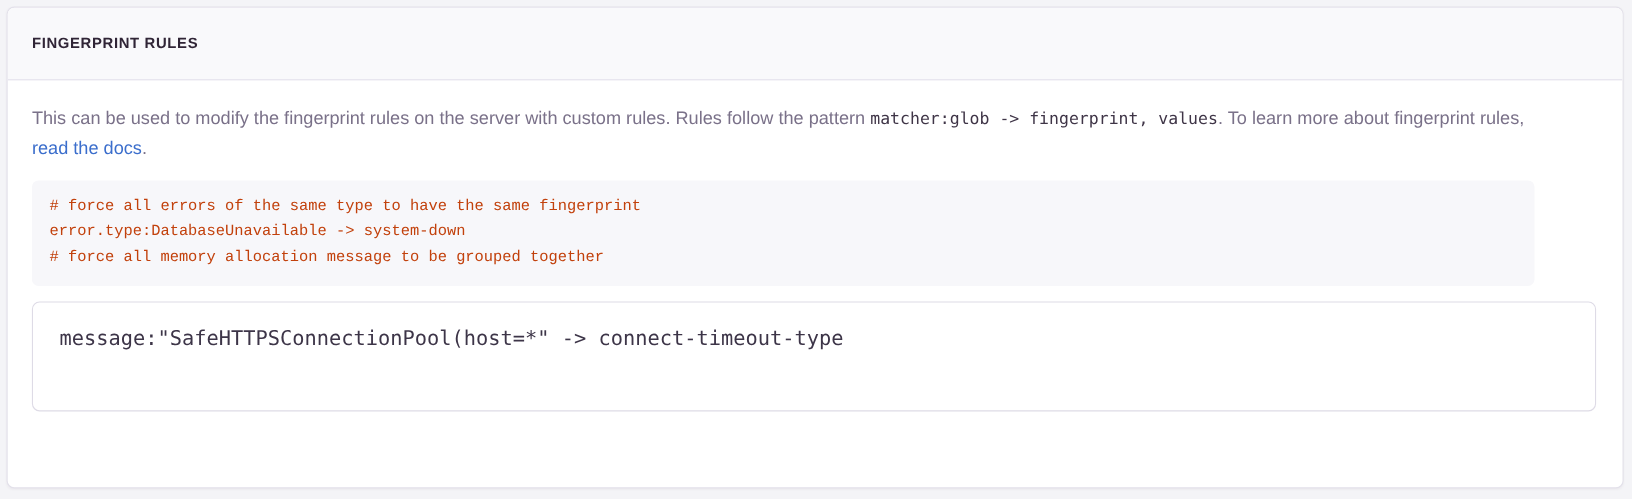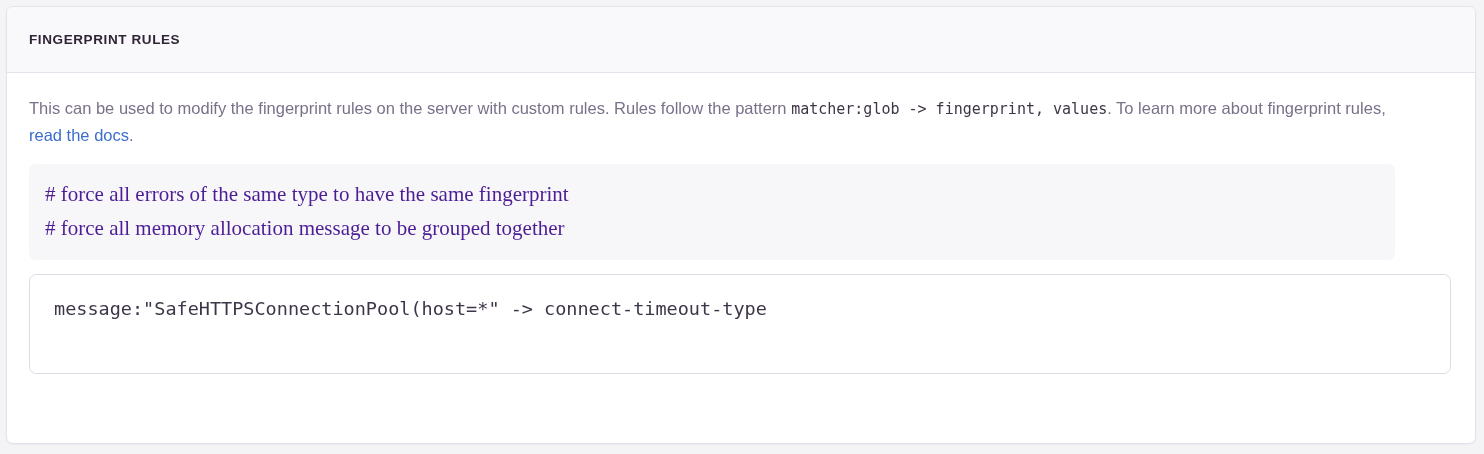--- a/index.html
+++ b/index.html
@@ -74,24 +74,24 @@
   .code-block {
     background: #f7f7fa;
     border-radius: 6px;
     padding: 13px 16px 15px 16px;
     margin: 0 0 14px 0;
     width: 1366px;
     box-sizing: border-box;
   }
 
   .code-line {
-    font-family: Liberation Serif, serif;
-    font-size: 21px;
+    font-family: Liberation Mono, monospace;
+    font-size: 14px;
     line-height: 1.62;
-    color: #4c1d95;
+    color: #c2410c;
     white-space: pre;
   }
 
   .rules-input {
     display: block;
     width: 1422px;
     height: 100px;
     box-sizing: border-box;
     background: #ffffff;
     border: 1px solid #dedbe6;
@@ -119,19 +119,20 @@
   </div>
 
   <div class="panel-body">
 
     <p class="description">
       <span>This can be used to modify the fingerprint rules on the server with custom rules. Rules follow the pattern </span><span class="inline-code">matcher:glob -&gt; fingerprint, values</span><span>. To learn more about fingerprint rules, </span><a href="#" class="doc-link">read the docs</a><span>.</span>
     </p>
 
     <div class="code-block">
       <div class="code-line"># force all errors of the same type to have the same fingerprint</div>
+      <div class="code-line">error.type:DatabaseUnavailable -&gt; system-down</div>
       <div class="code-line"># force all memory allocation message to be grouped together</div>
     </div>
 
     <textarea class="rules-input" spellcheck="false" placeholder="" style="">message:"SafeHTTPSConnectionPool(host=*" -&gt; connect-timeout-type</textarea>
 
   </div>
 </div>
 
 </body></html>

